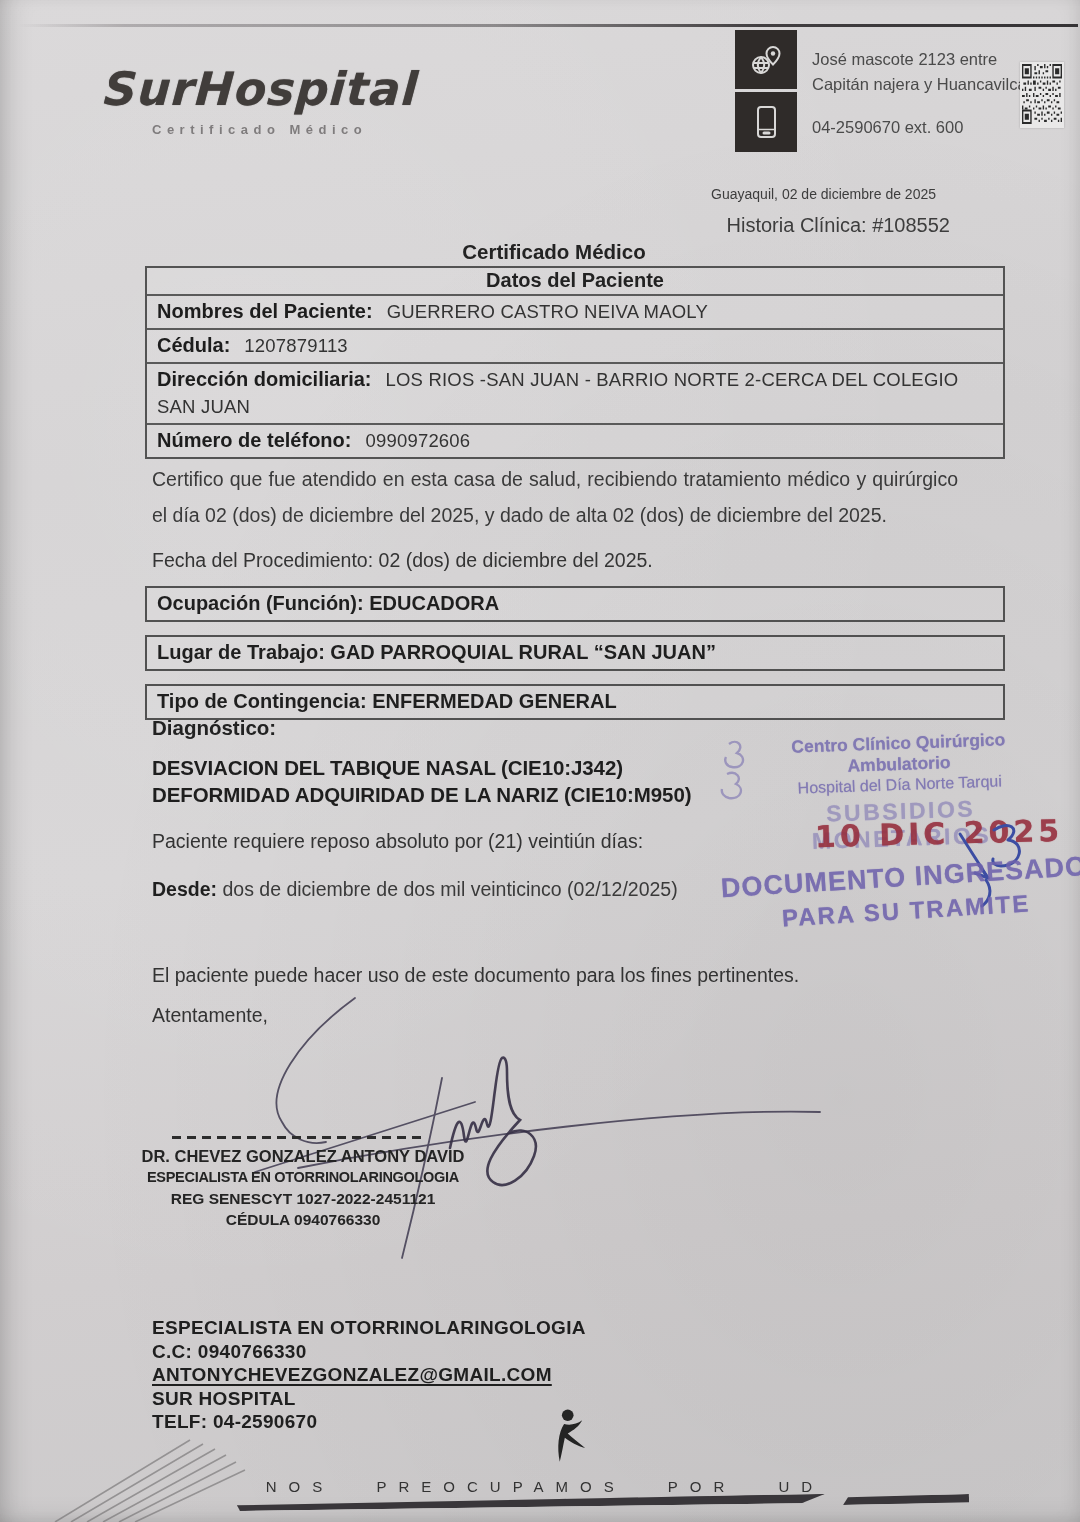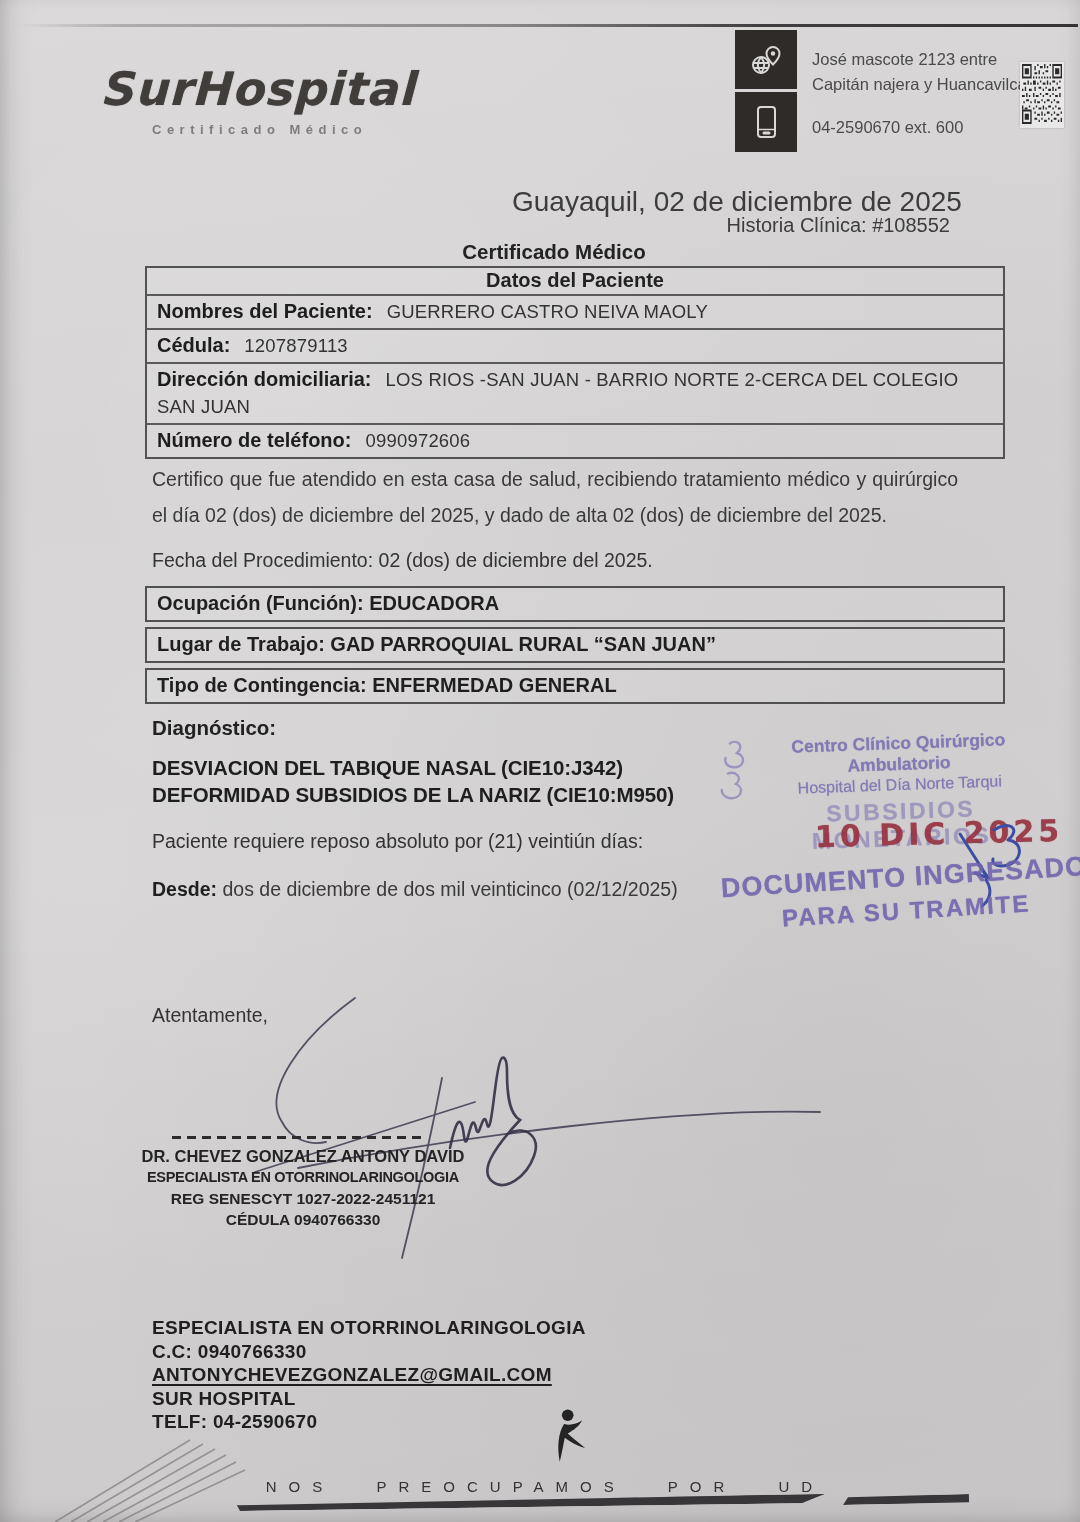--- a/index.html
+++ b/index.html
@@ -26,37 +26,37 @@
     text-shadow:0 0 1px rgba(60,56,54,.6); }
   .logo-tagline { margin-top:6px; padding-left:48px; font-size:13px; letter-spacing:5.5px; color:#7f7c7d; font-weight:600; }
   .contact-block { left:735px; top:30px; width:62px; height:122px; }
   .icon-cell { width:62px; height:59px; background:#2f2b29; display:flex; align-items:center; justify-content:center; }
   .icon-cell + .icon-cell { margin-top:3px; height:60px; }
   .contact-text { left:812px; top:47px; font-size:16.5px; color:#4a4a4a; line-height:25px; }
   .contact-phone { left:812px; top:118px; font-size:16.5px; color:#4a4a4a; }
   .qr-box { left:1020px; top:62px; width:44px; height:66px; background:#e9e8e8; padding:2px; box-shadow:0 0 2px rgba(0,0,0,.2); }
 
   
-  .city-date { left:512px; top:186px; width:456px; text-align:left; font-size:28px; color:#3d3d3d; }
+  .city-date { left:480px; top:186px; width:456px; text-align:right; font-size:14px; color:#3d3d3d; }
   .history   { left:500px; top:214px; width:450px; text-align:right; font-size:20px; color:#3d3d3d; }
   .doc-title { left:150px; top:240px; width:808px; text-align:center; font-size:20.5px; font-weight:700; color:#232323; }
 
   
   .ptable { left:145px; top:266px; width:860px; border:2px solid #535353; background:rgba(255,255,255,.06); }
   .pt-header { text-align:center; font-size:20px; font-weight:700; color:#222; padding:1px 0 2px; }
   .pt-row { border-top:2px solid #5a5a5a; padding:2px 10px 3px; font-size:20px; line-height:26px; }
   .pt-label { font-weight:700; color:#1d1d1d; }
   .pt-value { font-size:18.5px; color:#333; padding-left:14px; letter-spacing:.2px; }
 
   
   .para { left:152px; top:462px; width:806px; font-size:19.5px; line-height:35.5px; color:#3a3a3a; text-align:justify; }
   .fecha { left:152px; top:549px; font-size:19.5px; color:#343434; }
 
   .boxes { left:145px; top:586px; width:860px; }
-  .box { border:2px solid #515151; font-size:20px; font-weight:700; color:#1f1f1f; padding:4px 10px 5px; margin-bottom:5px; background:rgba(255,255,255,.05); }
+  .box { border:2px solid #515151; font-size:20px; font-weight:700; color:#1f1f1f; padding:4px 10px 5px; margin-bottom:13px; background:rgba(255,255,255,.05); }
 
   .diag-title { left:152px; top:716px; font-size:20.5px; font-weight:700; color:#222; }
   .diag-lines { left:152px; top:754px; font-size:20.5px; font-weight:700; color:#1e1e1e; line-height:27px; letter-spacing:-.1px; }
   .rest { left:152px; top:830px; font-size:19.5px; color:#333; }
   .line-label { font-weight:700; color:#1f1f1f; }
   .desde { left:152px; top:878px; font-size:19.5px; color:#3a3a3a; }
   .hasta { left:152px; top:924px; font-size:19.5px; color:#3a3a3a; }
   .usage { left:152px; top:964px; font-size:19.5px; color:#333; }
   .closing { left:152px; top:1004px; font-size:19.5px; color:#333; }
 
@@ -167,29 +167,30 @@
 
   <div class="abs boxes">
     <div class="box">Ocupación (Función): EDUCADORA</div>
     <div class="box">Lugar de Trabajo: GAD PARROQUIAL RURAL  “SAN JUAN”</div>
     <div class="box">Tipo de Contingencia:  ENFERMEDAD GENERAL</div>
   </div>
 
   <div class="abs diag-title">Diagnóstico:</div>
   <div class="abs diag-lines">
     <div>DESVIACION DEL TABIQUE NASAL (CIE10:J342)</div>
-    <div>DEFORMIDAD SUBSIDIOS DE LA NARIZ (CIE10:M950)</div>
+    <div>DEFORMIDAD ADQUIRIDAD DE LA NARIZ (CIE10:M950)</div>
   </div>
 
   <div class="abs rest">Paciente requiere reposo absoluto por (21) veintiún días:</div>
 
   <div class="abs desde">
     <span class="line-label">Desde:</span><span> dos de diciembre de dos mil veinticinco (02/12/2025)</span>
   </div>
 
+  <div class="abs usage">El paciente puede hacer uso de este documento para los fines pertinentes.</div>
   <div class="abs closing">Atentamente,</div>
 
   <div class="abs clinic-stamp">
     <div class="clinic-l1">Centro Clínico Quirúrgico Ambulatorio</div>
     <div class="clinic-l2">Hospital del Día Norte Tarqui</div>
     <div class="clinic-l3">SUBSIDIOS MONETARIOS</div>
   </div>
   <svg class="abs" style="left:715px; top:738px; opacity:.55;" width="34" height="78" viewBox="0 0 34 78">
     <path d="M14,6 c8,-6 16,2 8,9 c10,3 7,16 -5,14 c-6,-1 -8,-6 -6,-10 M12,36 c9,-4 16,4 9,10 c9,4 5,16 -7,14 c-5,-1 -8,-5 -7,-9" fill="none" stroke="#7268ae" stroke-width="2.4"></path>
   </svg>

